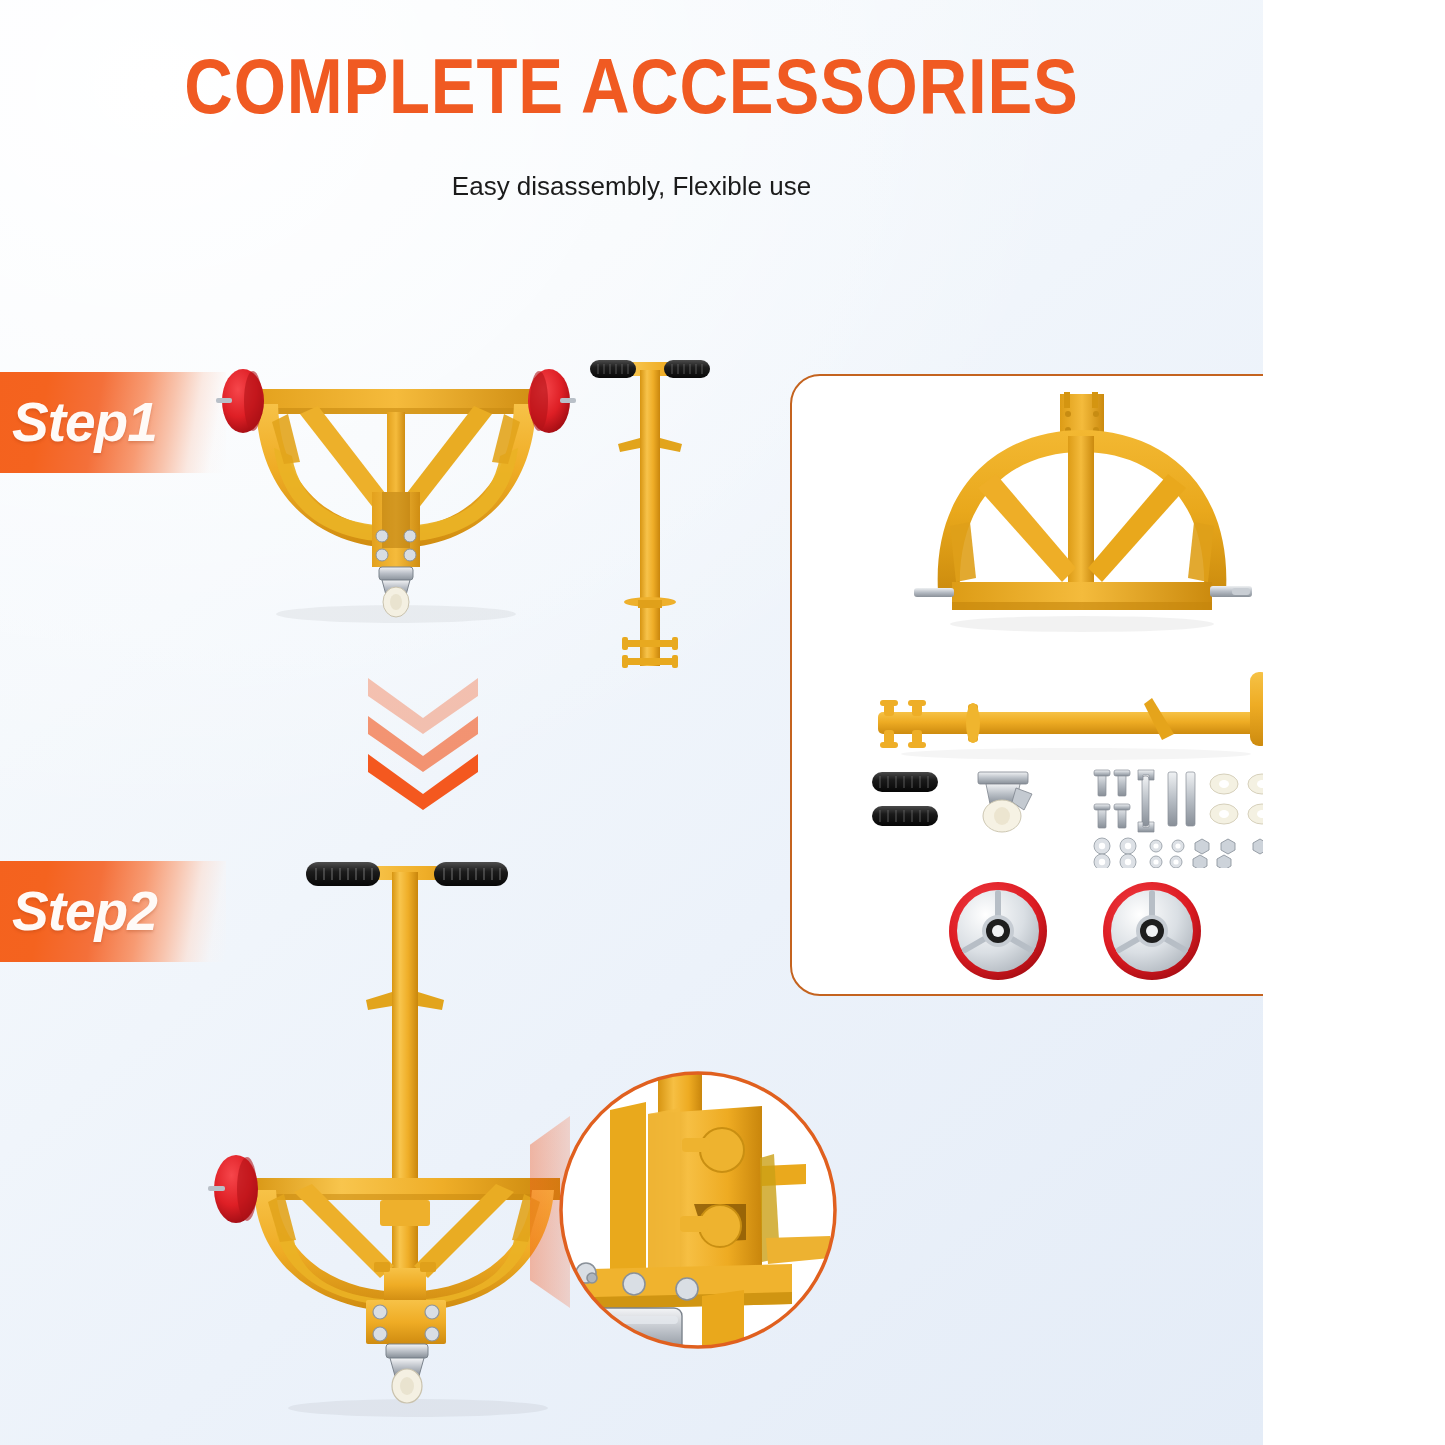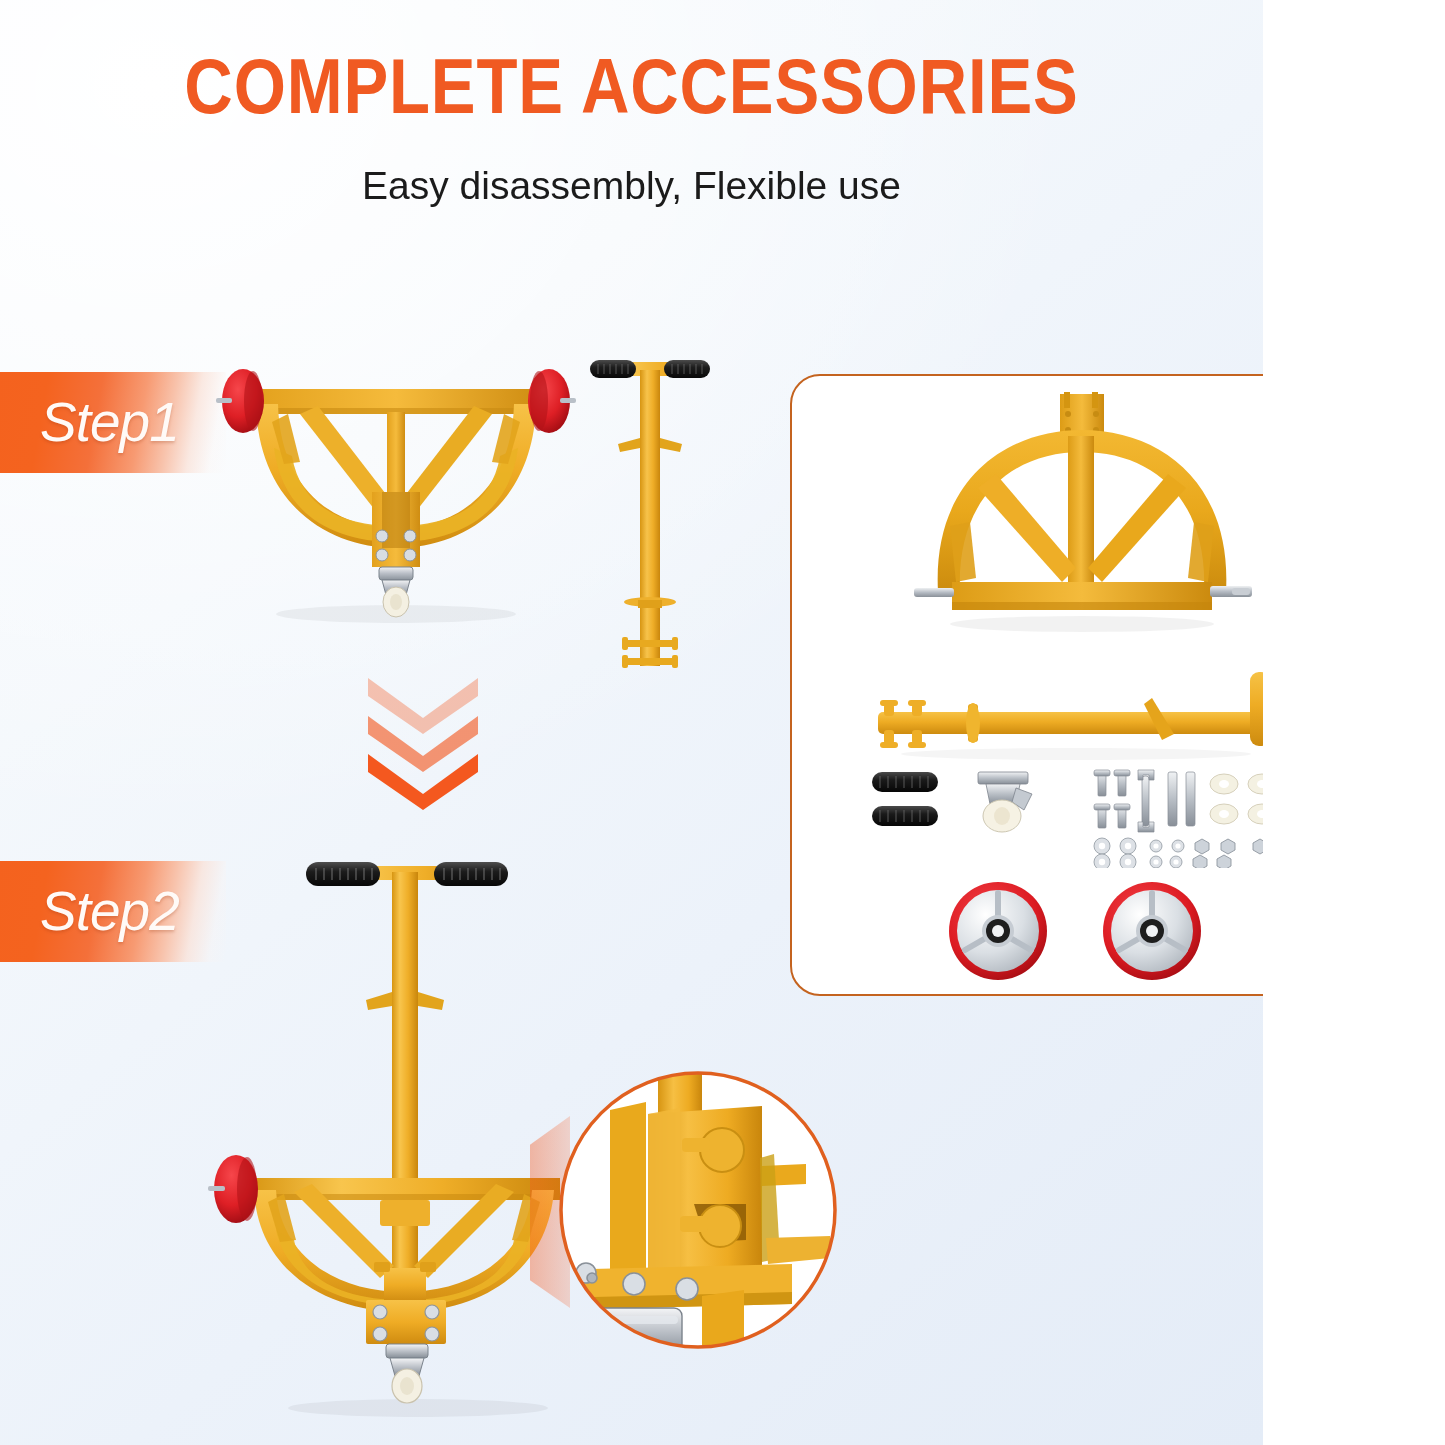--- a/index.html
+++ b/index.html
@@ -29,21 +29,21 @@
     line-height:84px;
     letter-spacing:1px;
     color:#f05a22;
     transform:scaleX(0.86);
     transform-origin:50% 50%;
     white-space:nowrap;
   }
   .subtitle{
     position:absolute; left:0; right:0; top:162px;
     text-align:center;
-    font-size:39px;
+    font-size:26px;
     line-height:48px;
     color:#1b1b1b;
     font-weight:400;
   }
 
   
   .step-banner{
     position:absolute;
     left:-6px;
     width:232px;
@@ -57,24 +57,24 @@
         rgba(250,226,216,0.75) 84%,
         rgba(252,242,238,0.25) 93%,
         rgba(255,255,255,0) 100%);
     display:flex;
     align-items:center;
   }
   .step-banner .step-label{
     color:#fffaf7;
     font-size:55px;
     line-height:55px;
-    font-weight:normal;
+    font-weight:bold;
     font-style:italic;
     letter-spacing:-1px;
-    margin-left:46px;
+    margin-left:18px;
     text-shadow:0 2px 3px rgba(150,50,10,0.25);
   }
   #step1-banner{ top:372px; }
   #step2-banner{ top:861px; }
 
   
   .chevrons{
     position:absolute;
     left:368px; top:678px;
     width:110px; height:130px;

